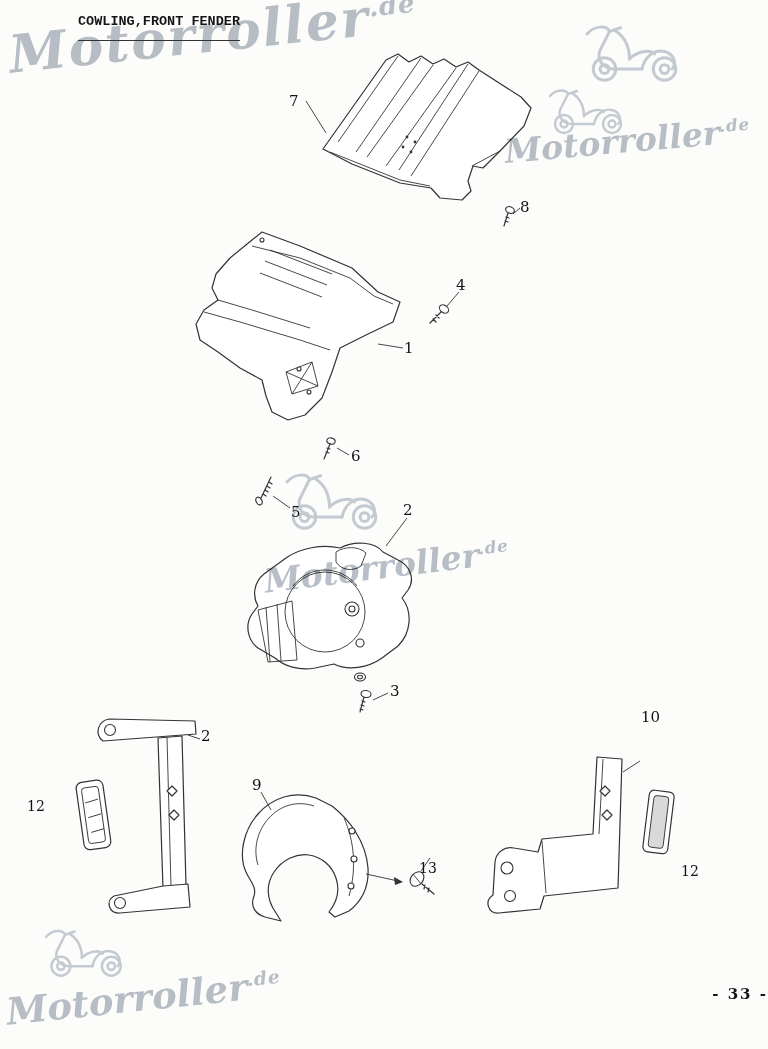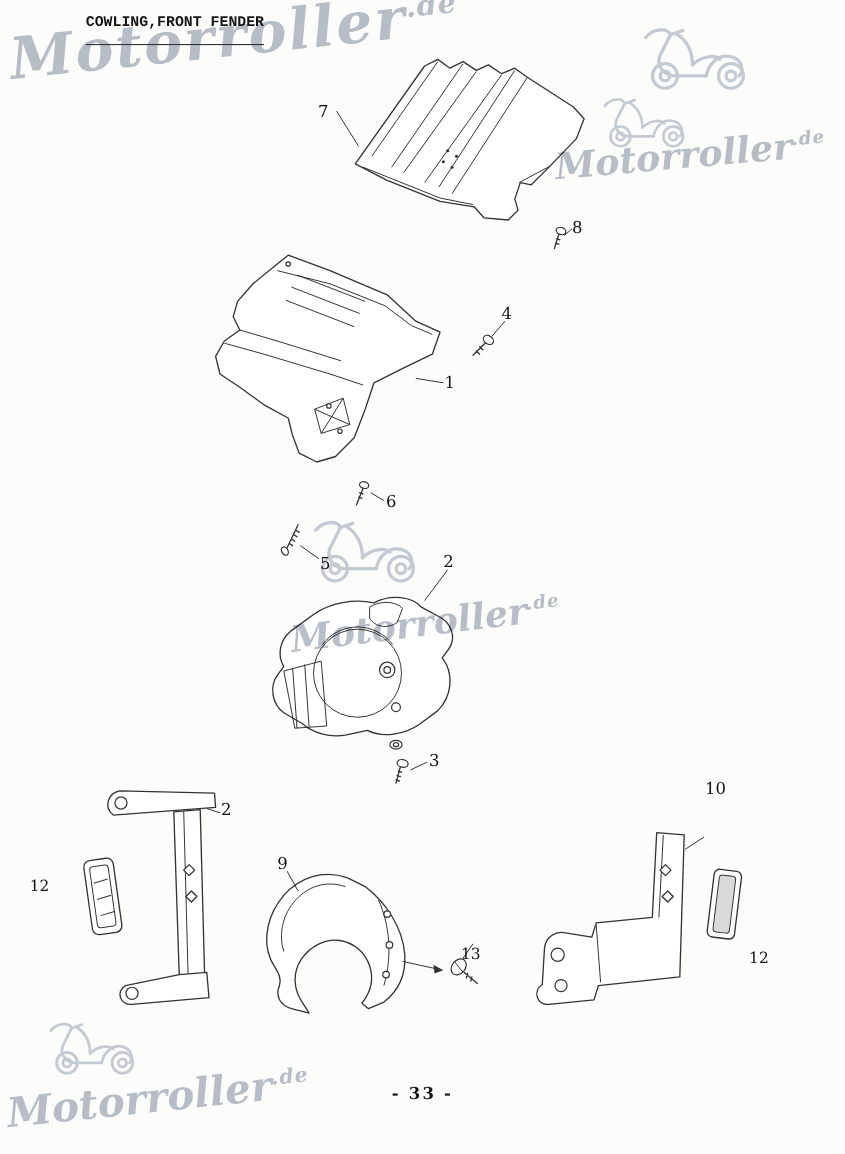--- a/index.html
+++ b/index.html
@@ -40,21 +40,21 @@
   .labels { position:absolute; inset:0; z-index:3; pointer-events:none; }
   .title {
     position:absolute; left:78px; top:14px;
     font-family:"Liberation Mono", monospace; font-weight:bold;
     font-size:13.5px; color:#151515;
     border-bottom:1.5px solid #333; padding-bottom:11px;
   }
   .part-label { position:absolute; font-family:"DejaVu Serif", serif; font-size:15px; color:#111; }
   .part-label.big { font-size:14px; }
   .page-number {
-    position:absolute; left:0; right:0; top:985px; text-align:center;
+    position:absolute; left:0; right:0; top:985px; text-align:right;
     font-family:"DejaVu Serif", serif; font-weight:bold; font-size:15px;
     letter-spacing:2px; color:#151515;
   }
 </style>
 </head>
 <body>
 
 <div class="page">
 
   <svg class="diagram" width="768" height="1049" viewBox="0 0 768 1049" aria-hidden="true">

